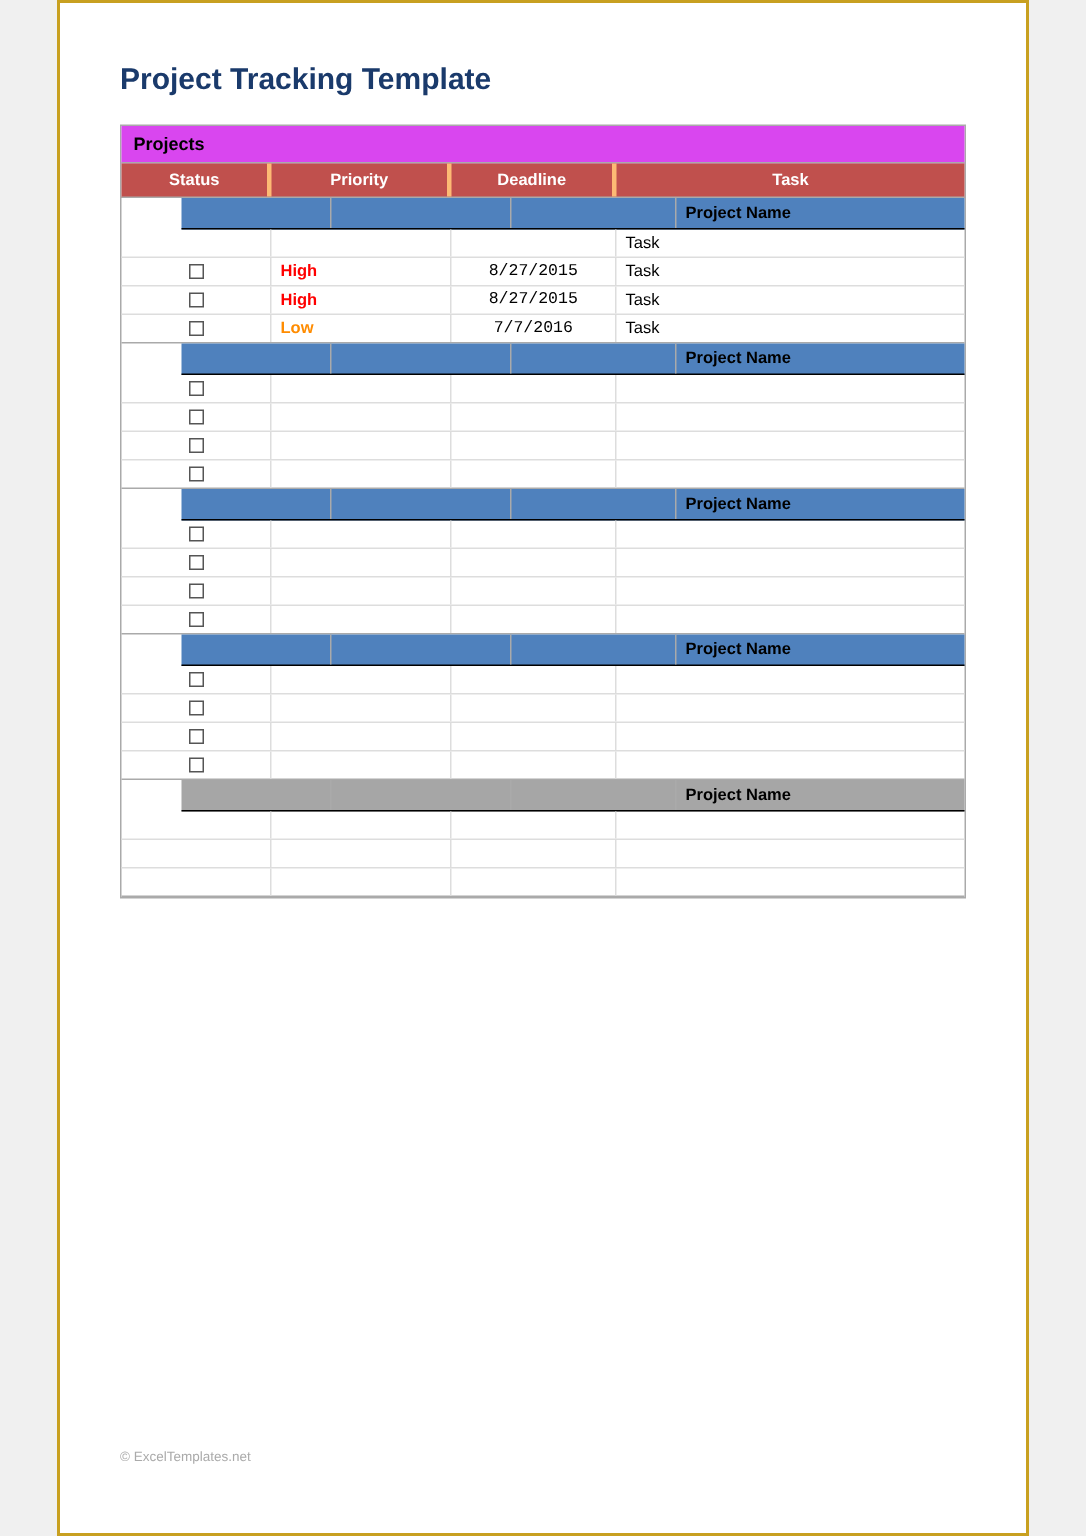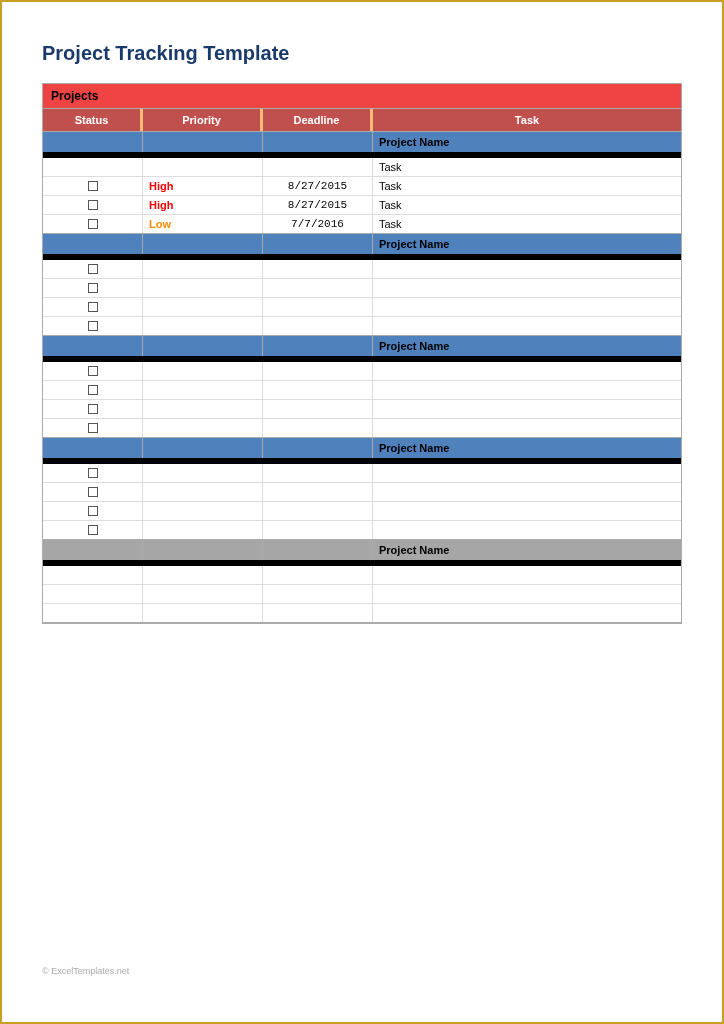--- a/index.html
+++ b/index.html
@@ -9,21 +9,21 @@
       font-family: Arial, sans-serif;
       font-size: 12px;
       display: flex;
       justify-content: center;
       align-items: flex-start;
       min-height: 1024px;
       padding: 0;
     }
 
     .page {
-      width: 724px;
+      width: 648px;
       min-height: 1024px;
       background: #ffffff;
       border: 2px solid #c8a020;
       position: relative;
       padding: 40px 40px 40px 40px;
     }
 
     .page-title {
       font-size: 20px;
       font-weight: bold;
@@ -31,21 +31,21 @@
       margin-bottom: 18px;
     }
 
     .table-wrapper {
       width: 100%;
       border: 1px solid #aaa;
     }
 
     
     .projects-header {
-      background-color: #ef4444;
+      background-color: #d946ef;
       padding: 5px 8px;
       font-weight: bold;
       font-size: 12px;
       color: #000;
       border-bottom: 1px solid #aaa;
     }
 
     
     .col-header-row {
       display: grid;
@@ -69,22 +69,23 @@
 
     
     .project-section {
       border-bottom: 1px solid #aaa;
     }
 
     .project-name-row {
       background-color: #4f81bd;
       display: grid;
       grid-template-columns: 100px 120px 110px 1fr;
-      border-bottom: 6px solid #000000;
+      border-bottom: 1px solid #000000;
       min-height: 20px;
+      margin-left: 40px;
     }
 
     .project-name-row.grey {
       background-color: #a6a6a6;
     }
 
     .project-name-cell {
       grid-column: 4;
       padding: 4px 6px;
       font-weight: bold;

